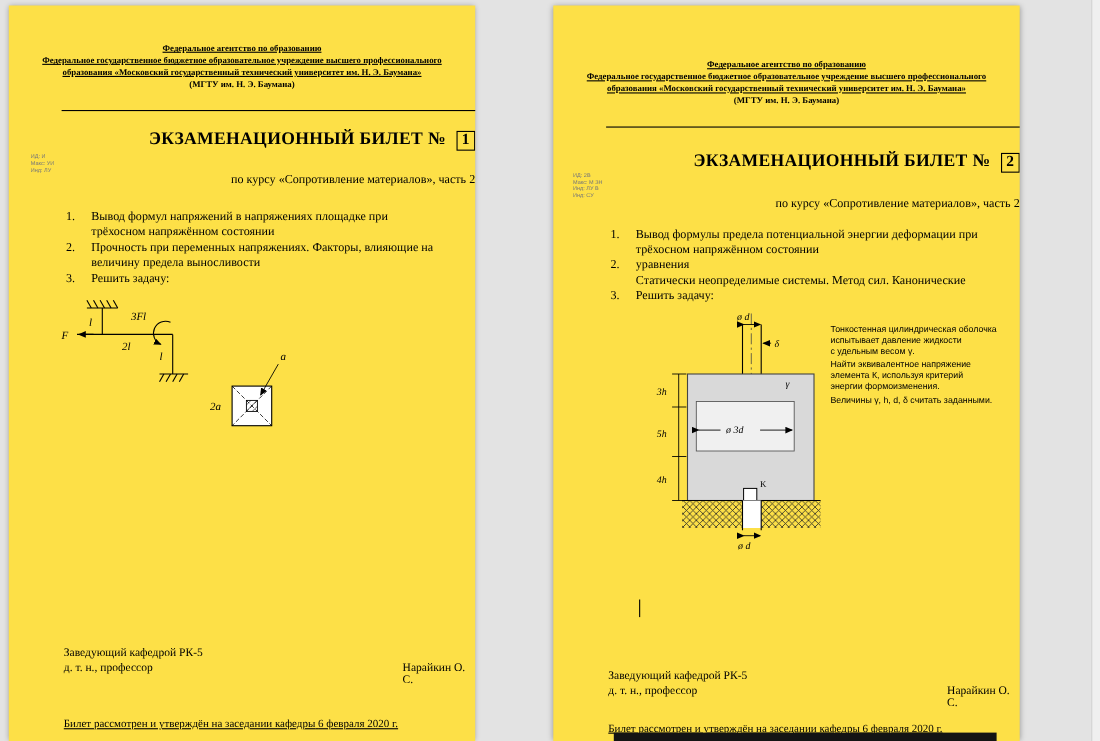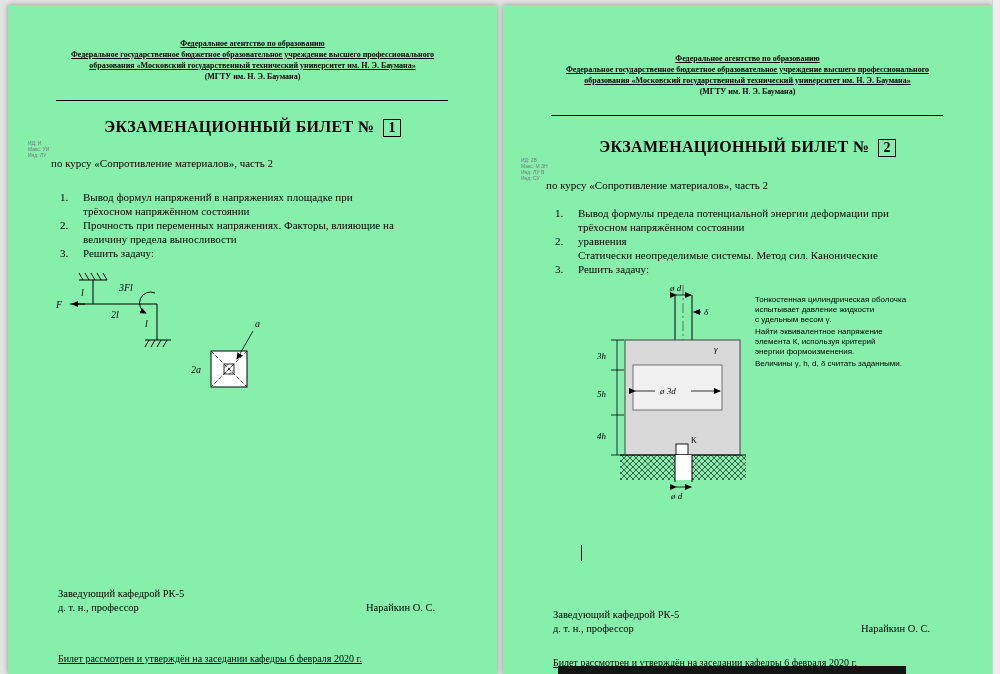--- a/index.html
+++ b/index.html
@@ -2,39 +2,39 @@
 <html><head>
 <meta charset="utf-8">
 <style>
   * { margin:0; padding:0; box-sizing:border-box; }
   html,body { width:1000px; height:674px; overflow:hidden; }
   body { background:#e3e3e3; font-family:"Liberation Serif", serif; color:#000; position:relative; }
 
   .canvas { position:absolute; inset:0; }
 
   .page {
-    position:absolute; top:5px; width:489px; height:669px;
-    background:#86efac; box-shadow:0 0 5px rgba(0,0,0,.35);
+    position:absolute; top:5px; width:424px; height:669px;
+    background:#fde047; box-shadow:0 0 5px rgba(0,0,0,.35);
     overflow:hidden;
   }
   #page1 { left:8px; }
   #page2 { left:503px; }
 
   .hdr { position:absolute; left:0; right:0; text-align:center;
          font-size:8px; font-weight:bold; line-height:11px; }
   .hdr .u { text-decoration:underline; }
 
   .rule { position:absolute; left:48px; width:392px; border-top:1px solid #000; }
 
-  .title { position:absolute; left:0; right:0; text-align:center;
+  .title { position:absolute; left:0; right:0; text-align:right;
            font-size:16px; font-weight:bold; letter-spacing:.3px; }
   .title .num { display:inline-block; border:1px solid #000; padding:0 4px;
                 margin-left:5px; font-size:14px; }
 
-  .subtitle { position:absolute; left:0; right:17px; text-align:left; font-size:11px;padding-left:43px; }
+  .subtitle { position:absolute; left:0; right:0; text-align:right; font-size:11px;padding-left:43px; }
 
   .mnotes { position:absolute; font-family:"Liberation Sans",sans-serif;
             font-size:5px; line-height:6px; color:#777; }
 
   .qlist { position:absolute; left:52px; width:400px; font-size:11px; line-height:14px; }
   .qitem { display:flex; }
   .qnum  { width:23px; flex:none; }
   .qtext { flex:1; }
 
   .note { position:absolute; font-family:"Liberation Sans",sans-serif;

